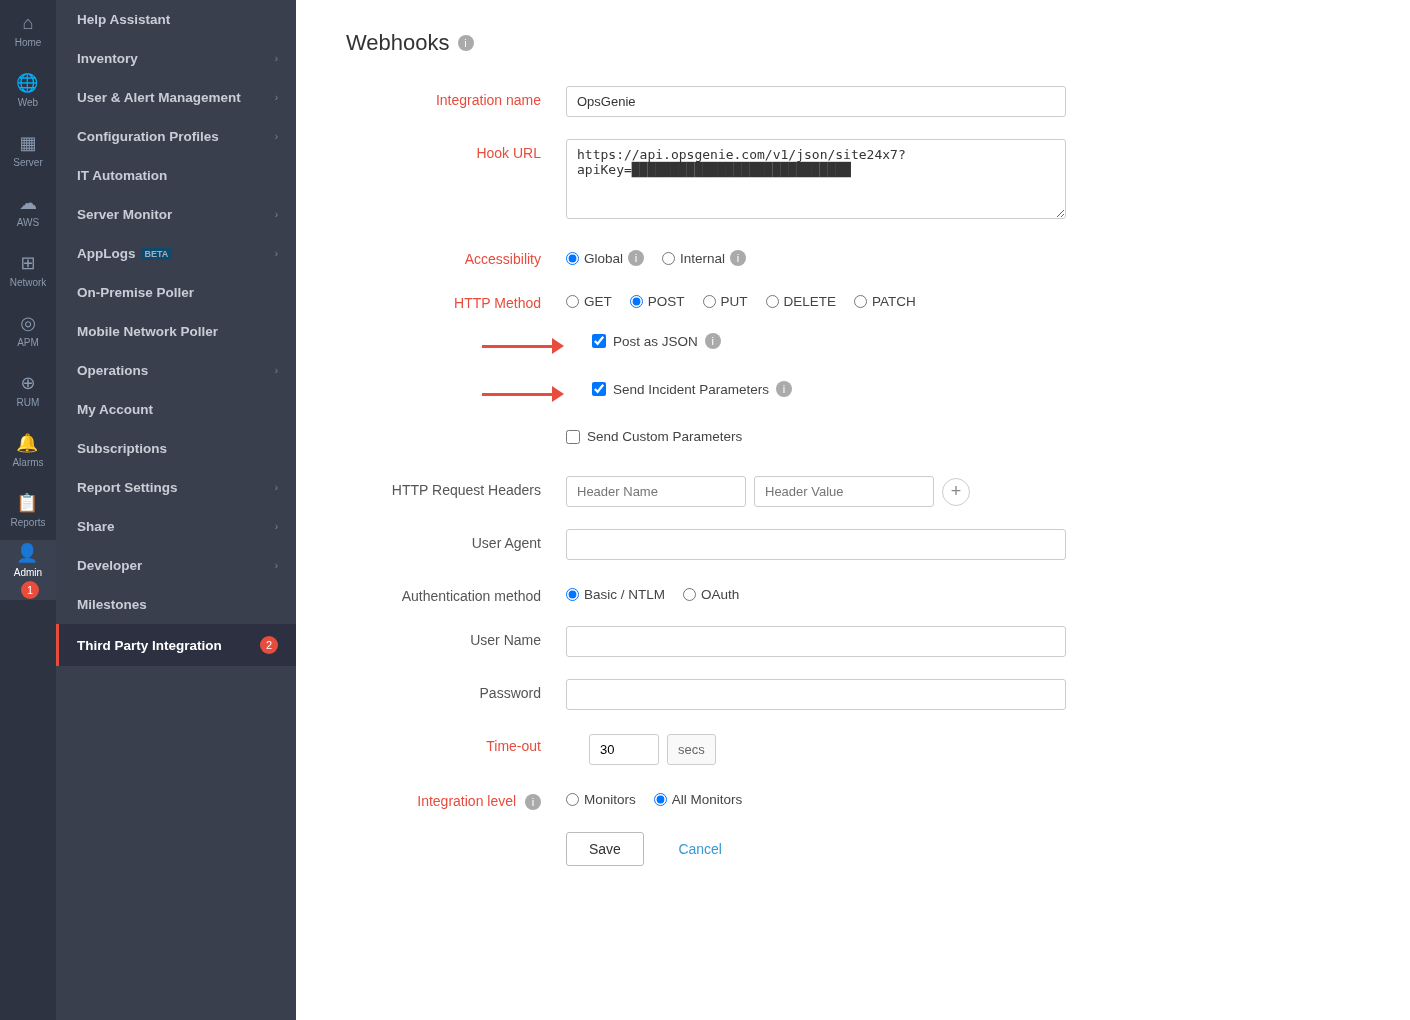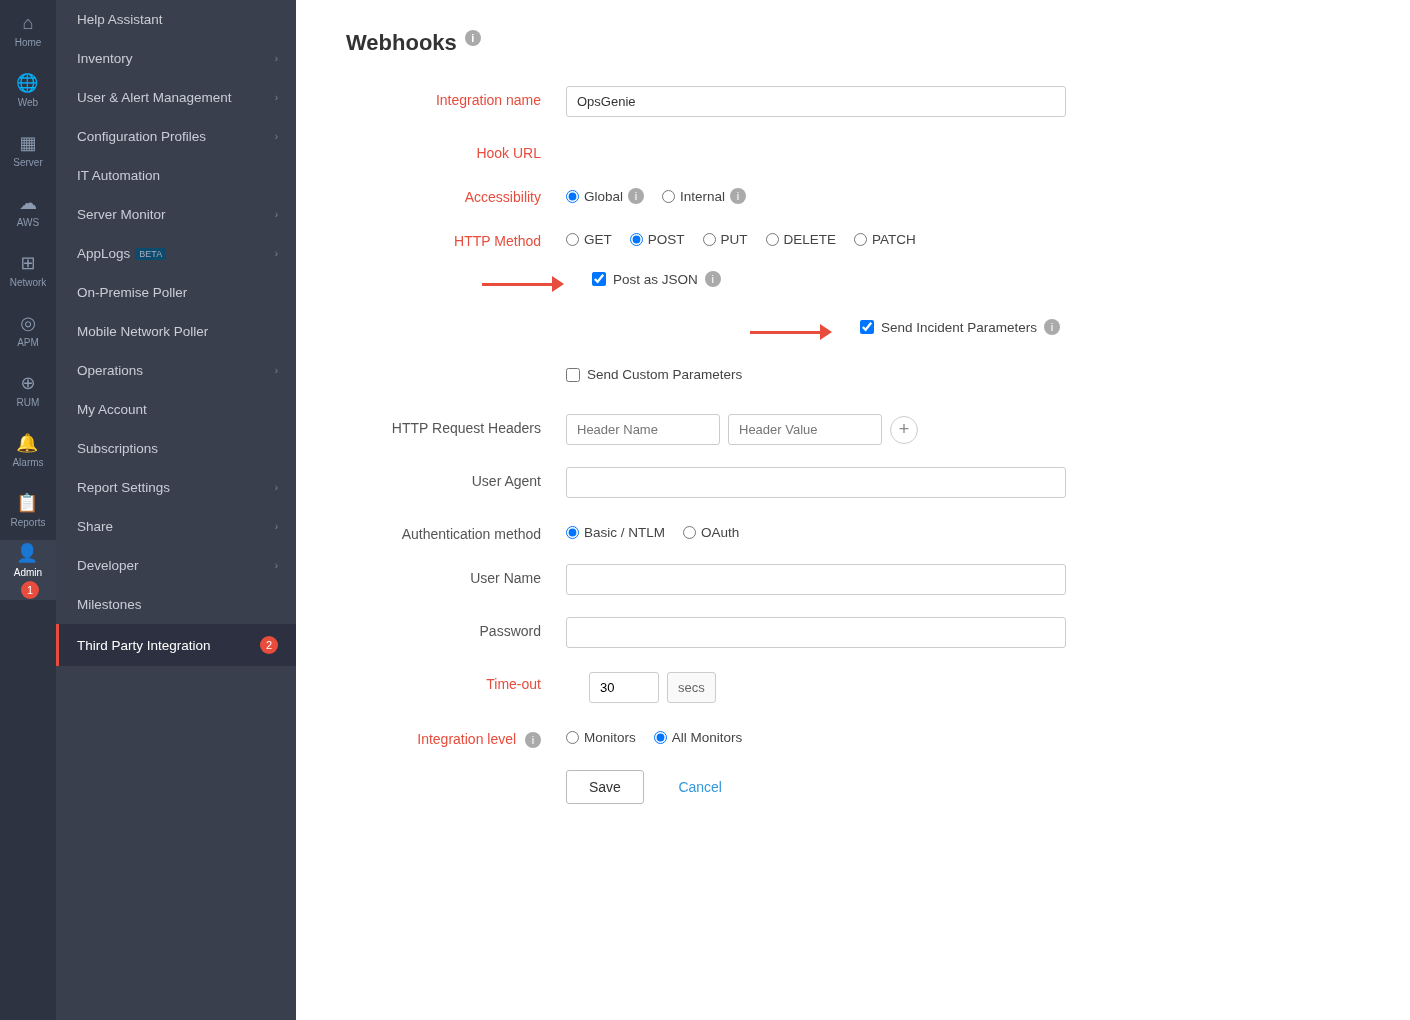--- a/index.html
+++ b/index.html
@@ -67,24 +67,25 @@
     
     .main-content {
       flex: 1;
       background: #fff;
       padding: 30px 50px;
       overflow-y: auto;
     }
 
     .page-title {
       font-size: 22px;
-      font-weight: 700;
+      font-weight: 400;
       color: #333;
       margin-bottom: 30px;
       display: flex;
+      align-items: center;
       gap: 8px;
     }
     .info-icon {
       width: 16px;
       height: 16px;
       border-radius: 50%;
       background: #aaa;
       color: #fff;
       font-size: 11px;
       display: inline-flex;
@@ -160,21 +161,21 @@
       display: flex;
       align-items: center;
       gap: 8px;
     }
     .header-input-field {
       padding: 7px 10px;
       border: 1px solid #ccc;
       border-radius: 3px;
       font-size: 13px;
       color: #aaa;
-      width: 154px;
+      width: 180px;
     }
     .add-header-btn {
       width: 28px;
       height: 28px;
       border-radius: 50%;
       border: 1px solid #ccc;
       background: #fff;
       display: flex;
       align-items: center;
       justify-content: center;
@@ -235,20 +236,21 @@
       background: #e74c3c;
       color: white;
       border-radius: 50%;
       font-size: 11px;
       margin-left: 4px;
     }
 
     .menu-row-with-badge {
       display: flex;
       align-items: center;
+      font-weight: bold;
     }
 
     .form-checkbox-row {
       position: relative;
       gap: 26px;
     }
 
     
     .side-menu::-webkit-scrollbar { width: 4px; }
     .side-menu::-webkit-scrollbar-track { background: #3a3f4e; }
@@ -412,20 +414,24 @@
 
     <div class="form-row">
       <label class="form-label required">Integration name</label>
       <div class="form-field">
         <input class="form-input" type="text" value="OpsGenie" style="">
       </div>
     </div>
 
     <div class="form-row">
       <label class="form-label required">Hook URL</label>
+      <div class="form-field">
+        <textarea class="form-input" style="">https://api.opsgenie.com/v1/json/site24x7?
+apiKey=████████████████████████████</textarea>
+      </div>
     </div>
 
     <div class="form-row">
       <label class="form-label required">Accessibility</label>
       <div class="form-field radio-group">
         <label class="radio-option">
           <input type="radio" name="accessibility" checked="" style="">
           <span>Global</span>
           <span class="info-icon">i</span>
         </label>
@@ -472,21 +478,21 @@
           <div style="width:0;height:0;border-top:8px solid transparent;border-bottom:8px solid transparent;border-left:12px solid #e74c3c;"></div>
         </div>
         <label class="checkbox-option">
           <input type="checkbox" checked="" style="">
           <span>Post as JSON</span>
           <span class="info-icon">i</span>
         </label>
       </div>
     </div>
 
-    <div class="form-row form-checkbox-row" style="position:relative;justify-content:space-between;">
+    <div class="form-row form-checkbox-row" style="position:relative;">
       <div class="form-label"></div>
       <div class="form-field" style="position:relative;">
 
         <div style="position:absolute; left:-110px; top:50%; transform:translateY(-50%); display:flex; align-items:center; pointer-events:none;">
           <div style="width:70px; height:3px; background:#e74c3c;"></div>
           <div style="width:0;height:0;border-top:8px solid transparent;border-bottom:8px solid transparent;border-left:12px solid #e74c3c;"></div>
         </div>
         <label class="checkbox-option">
           <input type="checkbox" checked="" style="">
           <span>Send Incident Parameters</span>

